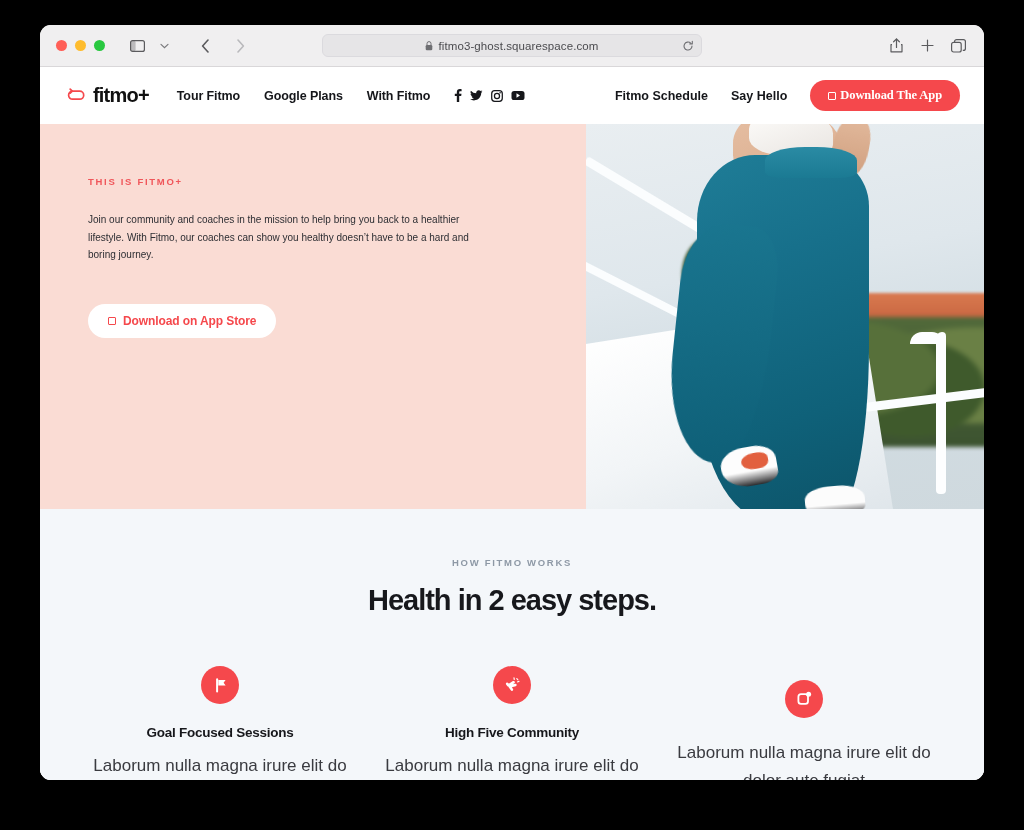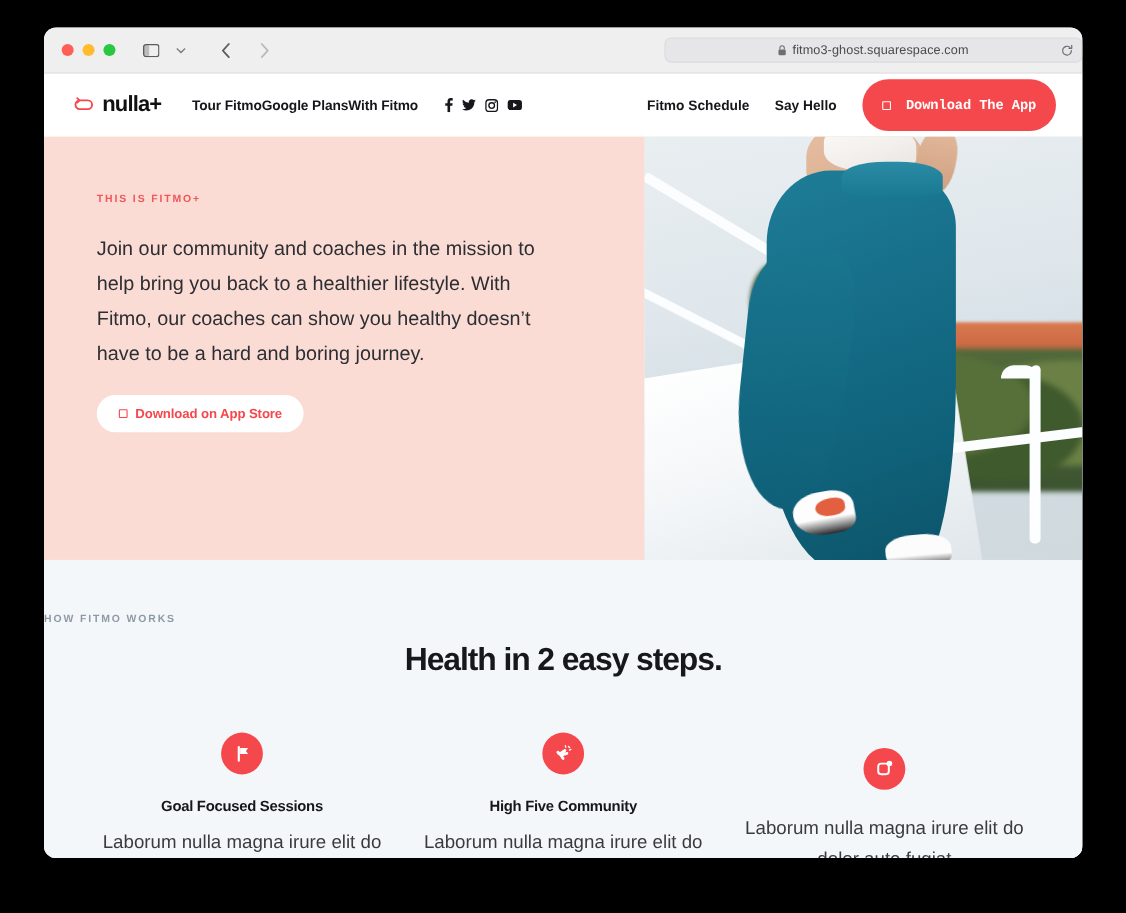--- a/index.html
+++ b/index.html
@@ -39,21 +39,21 @@
   .tb-group { display:flex; align-items:center; gap:3px; margin-left:20px; }
   .tb-btn {
     width:24px; height:22px; display:flex; align-items:center; justify-content:center;
     color:#5b5b5e;
   }
   .tb-btn svg { display:block; }
   .tb-btn.dim { color:#b9b9bc; }
 
   .chev { font-size:9px; color:#7a7a7d; line-height:1; }
 
-  .urlwrap { position:absolute; left:0; right:0; display:flex; justify-content:flex-end; }
+  .urlwrap { position:absolute; left:0; right:0; display:flex; justify-content:center; }
   .urlbar {
     width:380px; height:23px;
     background:#e6e5e7; border:1px solid #dbdade;
     border-radius:6px;
     display:flex; align-items:center; justify-content:center;
     position:relative;
   }
   .urlbar .lock { margin-right:5px; display:flex; align-items:center; color:#6e6e72; }
   .urlbar .addr { font-size:11.5px; color:#4b4b4f; letter-spacing:.1px; }
   .urlbar .reload {
@@ -72,38 +72,38 @@
     height:57px; background:#fff;
     display:flex; align-items:center;
     padding:0 24px 0 26px;
     position:relative; z-index:5;
   }
   .logo { display:flex; align-items:center; gap:7px; margin-right:28px; }
   .logo .mark { width:20px; height:15px; display:block; }
   .logo .word {
     font-size:20px; font-weight:700; color:#111; letter-spacing:-.8px;
   }
-  .nav { display:flex; align-items:flex-end; }
+  .nav { display:flex; align-items:flex-end; gap:24px; }
   .nav a {
     font-size:12.5px; color:#15161a; text-decoration:none; font-weight:600; letter-spacing:-.1px;
   }
   .social { display:flex; align-items:center; gap:8px; margin-left:24px; color:#16171b; }
   .social span { display:flex; align-items:center; }
 
   .header-right { margin-left:auto; display:flex; align-items:center; gap:23px; }
   .header-right a {
     font-size:12.5px; color:#15161a; text-decoration:none; font-weight:600;
   }
   .btn-app {
     background:#f5484c; color:#fff;
     border:none; border-radius:999px;
-    padding:0 18px; height:47px;
+    padding:0 18px; height:31px;
     font-size:12.5px; font-weight:700;
-    font-family:Liberation Mono, monospace;
-    display:flex; align-items:center; gap:14px;
+    font-family:Liberation Serif, serif;
+    display:flex; align-items:center; gap:4px;
     cursor:pointer; letter-spacing:-.1px;
   }
   .sq { width:8px; height:8px; border:1.4px solid currentColor; border-radius:1px; display:inline-block; }
 
   
   .hero { display:flex; height:385px; }
   .hero-left {
     width:546px; background:#fadcd4;
     padding:52px 48px 0 48px;
   }
@@ -111,24 +111,24 @@
     font-size:9.5px; font-weight:700; letter-spacing:1.7px;
     color:#f0565a; text-transform:uppercase; margin-bottom:18px;
   }
   .hero-title {
     font-size:31px; line-height:1.08; font-weight:700;
     color:#17181c; letter-spacing:-1.0px;
     max-width:400px;
   }
   .hero-copy {
     margin-top:24px;
-    font-size:18px; line-height:1.75; color:#2d2e33;
+    font-size:10px; line-height:1.75; color:#2d2e33;
     max-width:400px;
   }
-  .hero-ctas { margin-top:22px; display:flex; gap:14px; }
+  .hero-ctas { margin-top:40px; display:flex; gap:14px; }
   .btn-store {
     background:#fff; color:#f5484c;
     border:none; border-radius:999px;
     height:34px; padding:0 20px;
     font-size:12px; font-weight:700;
     font-family:"Liberation Sans", sans-serif;
     display:flex; align-items:center; gap:7px; cursor:pointer;
     letter-spacing:-.1px;
   }
   .tri {
@@ -203,21 +203,21 @@
     background:#e2603f;border-radius:50% 40% 40% 50%;filter:blur(.6px);}
   .shoe2 {
     position:absolute; left:55%; top:94%; width:15%; height:8%;
     background:linear-gradient(180deg,#fcfcfc 60%,#323235 100%);
     border-radius:40% 44% 34% 46%; transform:rotate(-5deg); filter:blur(.4px);
   }
 
   
   .steps { background:#f4f7fa; padding-top:48px; height:271px; }
   .kicker {
-    font-size:9.5px; font-weight:700;
+    text-align:center; font-size:9.5px; font-weight:700;
     letter-spacing:1.7px; color:#8e99a6; text-transform:uppercase;
   }
   .steps-title {
     text-align:center; font-size:29px; font-weight:700;
     color:#17181c; letter-spacing:-1px; margin-top:16px;
   }
   .cards { display:flex; margin-top:49px; padding:0 34px;align-items:center; }
   .card { flex:1; text-align:center; padding:0 14px; }
   .icon-circle {
     width:38px; height:38px; border-radius:50%;
@@ -308,21 +308,21 @@
     <div class="viewport">
 
       <div class="siteheader">
         <div class="logo">
           <span class="mark">
             <svg width="20" height="15" viewBox="0 0 20 15">
               <path d="M5.5 3.2h8.2a4 4 0 0 1 0 8H6.6a4 4 0 0 1 0-8" fill="none" stroke="#f5484c" stroke-width="1.7" stroke-linecap="round"></path>
               <path d="M4.2 1.2 6.2 3.2 4.2 5.2" fill="none" stroke="#f5484c" stroke-width="1.7" stroke-linecap="round" stroke-linejoin="round"></path>
             </svg>
           </span>
-          <span class="word">nulla+</span>
+          <span class="word">fitmo+</span>
         </div>
 
         <div class="nav">
           <a href="#">Tour Fitmo</a>
           <a href="#">Google Plans</a>
           <a href="#">With Fitmo</a>
         </div>
 
         <div class="social">
           <span>

